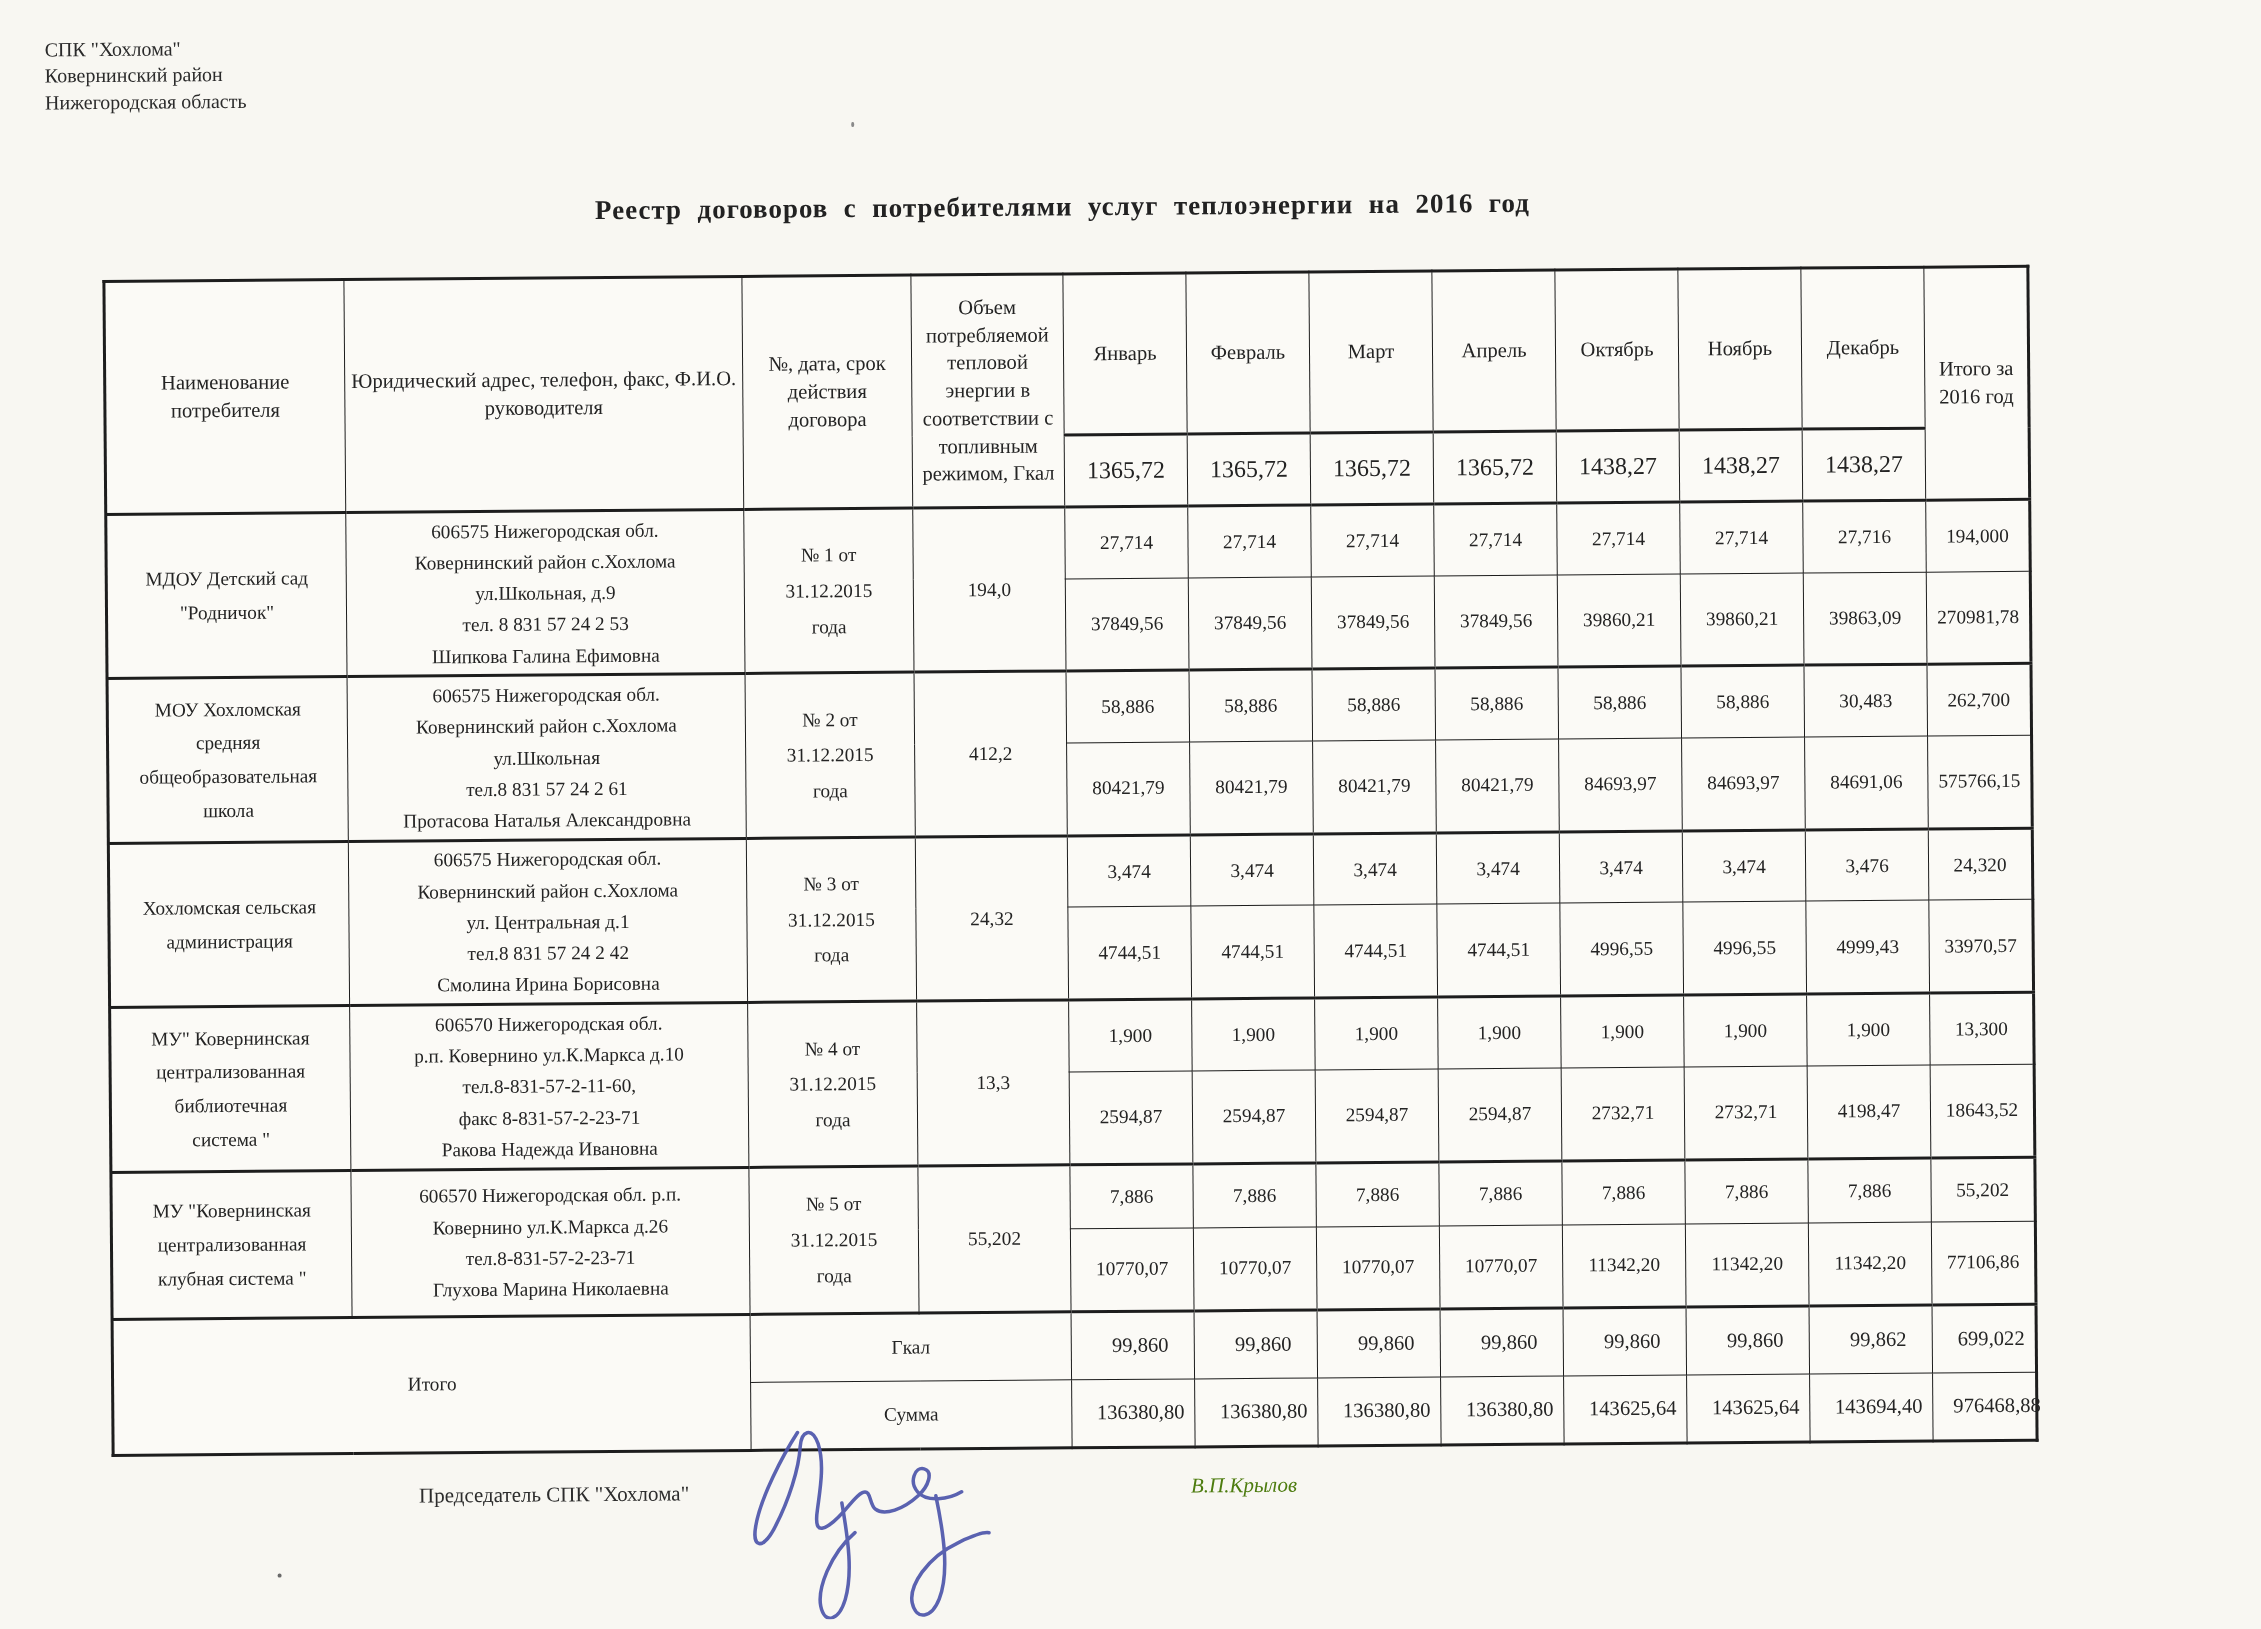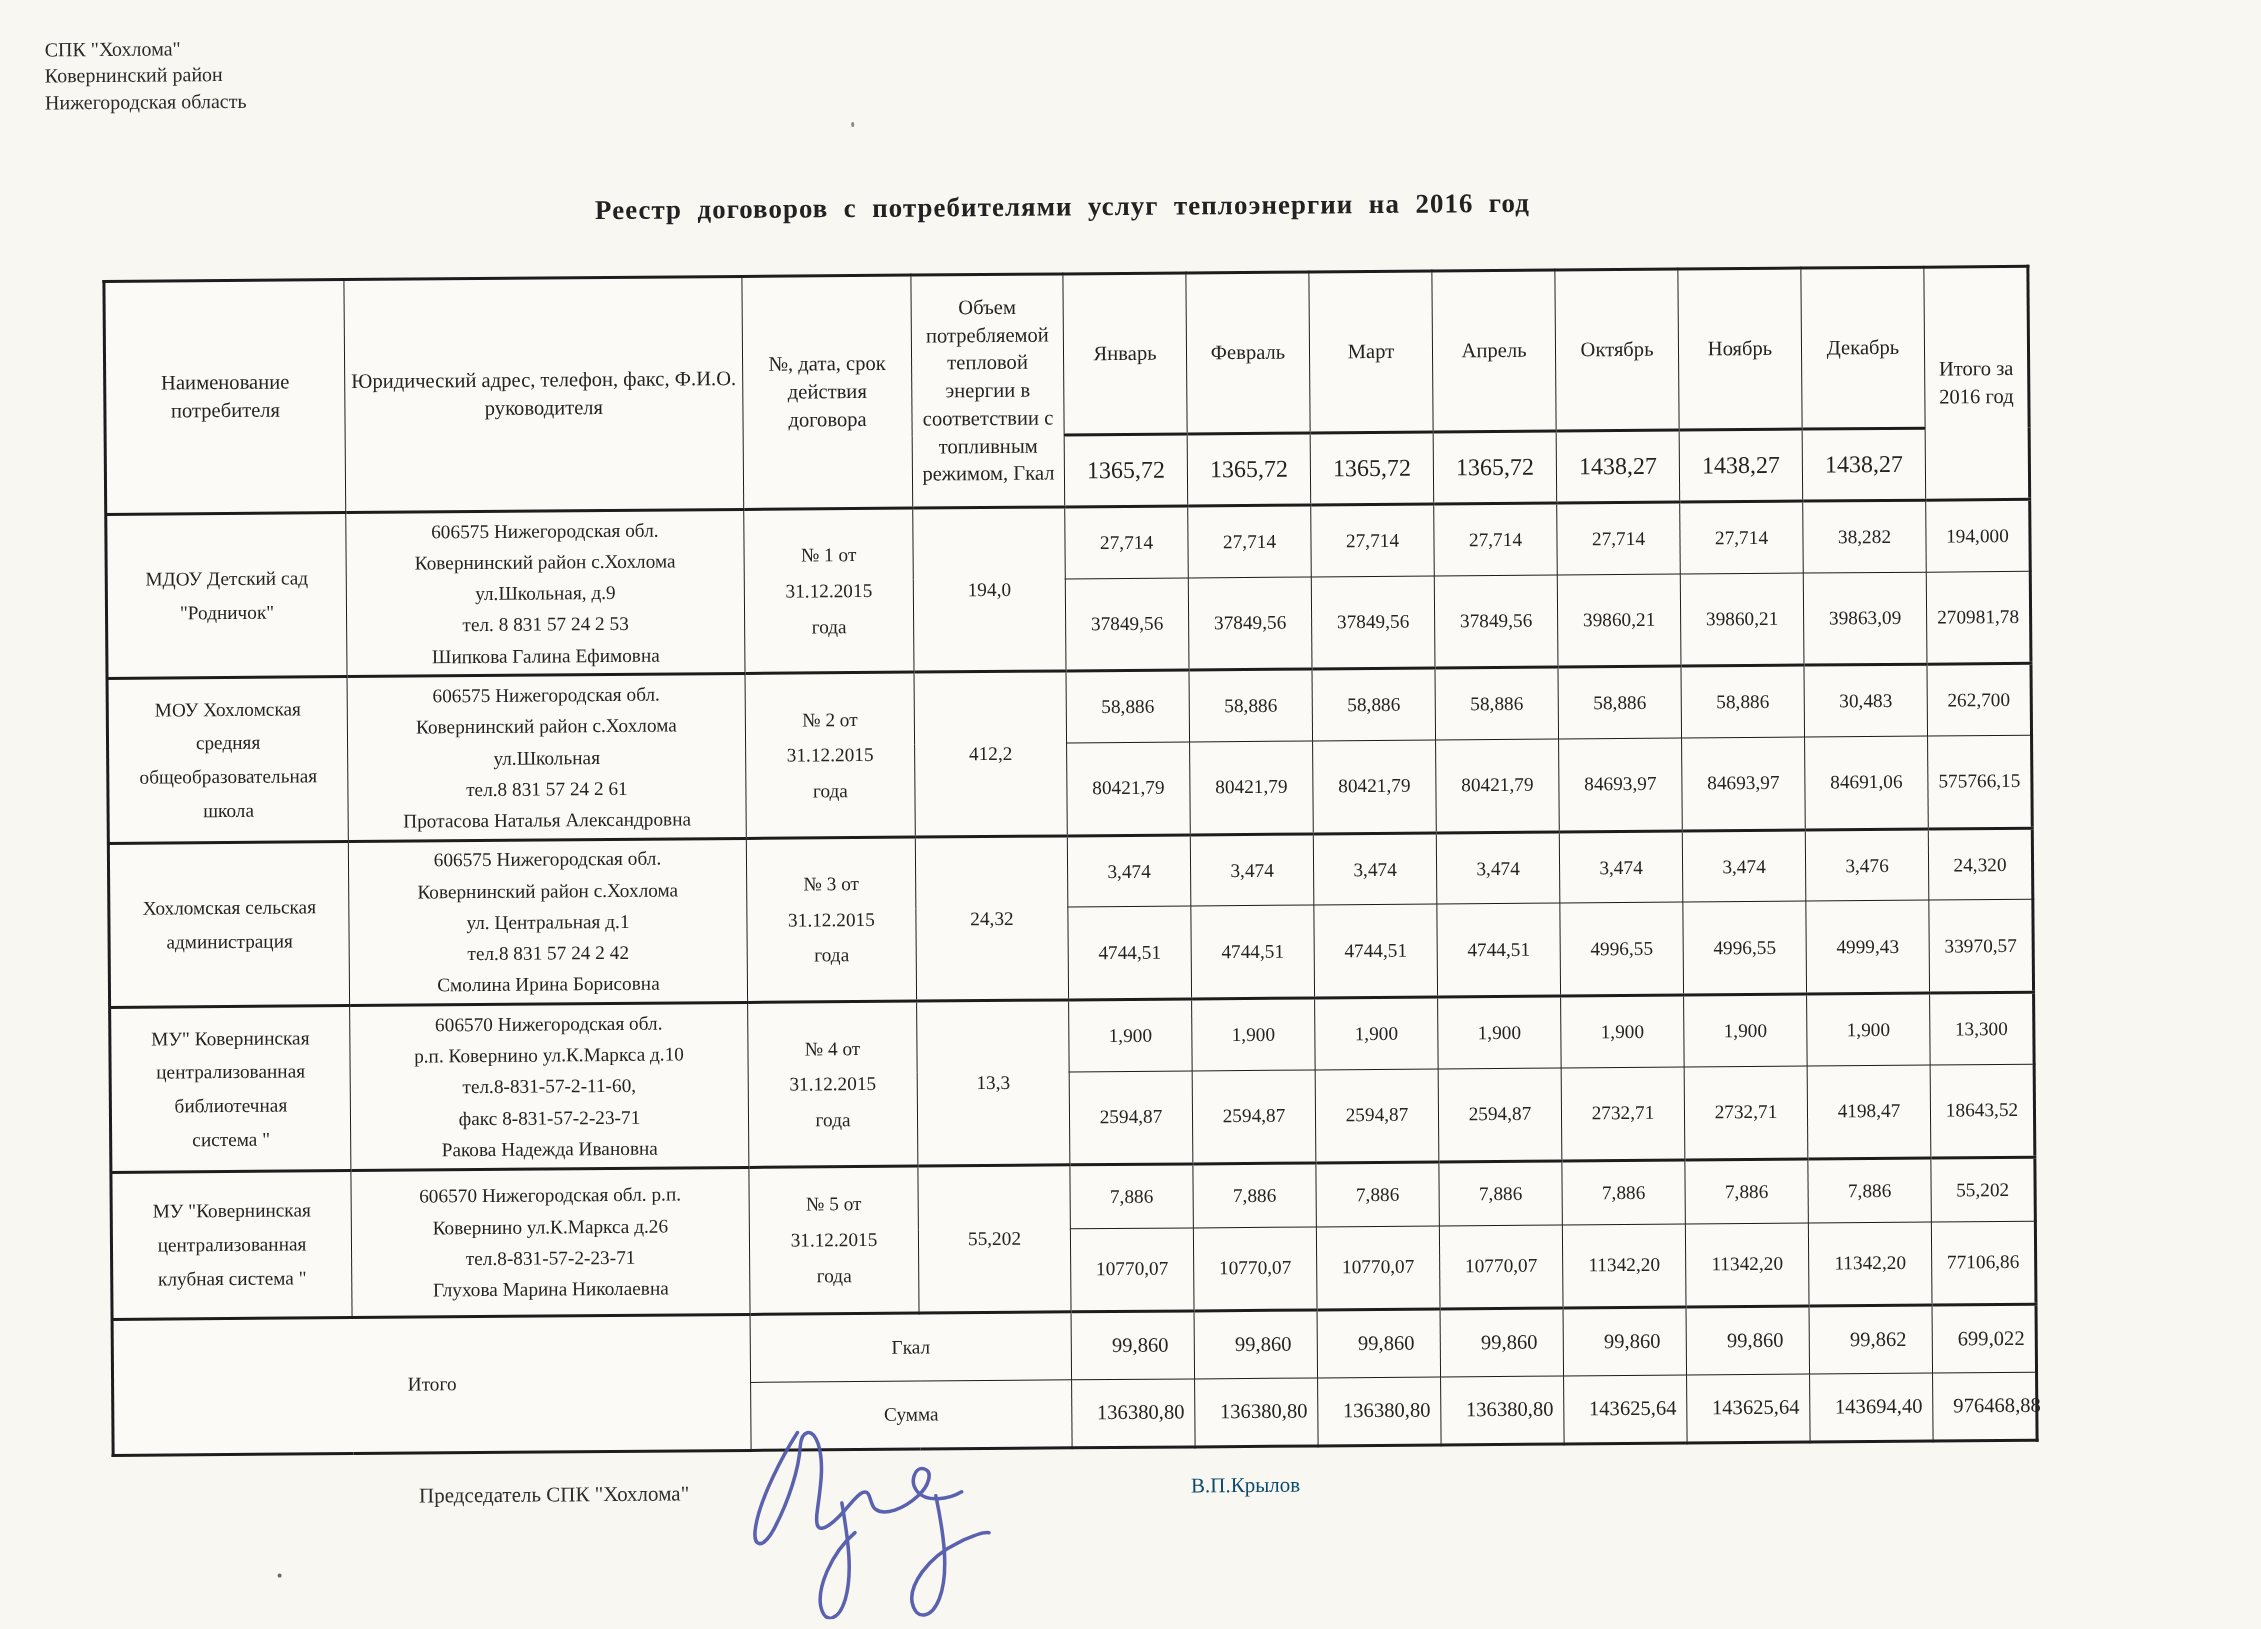--- a/index.html
+++ b/index.html
@@ -53,21 +53,21 @@
   td.contract-cell{line-height:1.85;}
   td.num{font-size:20px;}
   tfoot tr{height:68px;}
   tfoot td{font-weight:bold;}
   tfoot tr.f-gkal td{border-top-width:3.9px;}
   td.itogo-cell{font-size:24.5px;font-weight:bold;}
   td.unit-cell{font-size:20.6px;}
   tfoot td.num{font-size:20.6px;padding-left:20px;}
   .sig-area{position:absolute;left:0;top:1409px;width:2261px;height:213px;}
   .sig-label{position:absolute;left:413px;top:68px;font-size:21px;color:#2d2d2d;}
-  .sig-name{position:absolute;left:1185px;top:64px;font-size:21px;color:#0c4a6e;}
+  .sig-name{position:absolute;left:1185px;top:64px;font-size:21px;color:#4d7c0f;font-style:italic;}
   .sig-svg{position:absolute;left:716px;top:-6.4px;}
   .speck1{position:absolute;left:271px;top:1566px;width:3.9px;height:3.9px;border-radius:50%;background:#6a6a6a;}
   .speck2{position:absolute;left:856px;top:119px;width:3.2px;height:5.2px;background:#8a8a8a;border-radius:40%;}
 </style>
 </head>
 <body>
 
 <div class="scan-tilt">
 
   <div class="letterhead">
@@ -132,21 +132,21 @@
           <td class="contract-cell" rowspan="2">№ 1 от
 31.12.2015
 года</td>
           <td class="num" rowspan="2">194,0</td>
           <td class="num">27,714</td>
           <td class="num">27,714</td>
           <td class="num">27,714</td>
           <td class="num">27,714</td>
           <td class="num">27,714</td>
           <td class="num">27,714</td>
-          <td class="num">38,282</td>
+          <td class="num">27,716</td>
           <td class="num">194,000</td>
         </tr>
         <tr class="r-second">
           <td class="num">37849,56</td>
           <td class="num">37849,56</td>
           <td class="num">37849,56</td>
           <td class="num">37849,56</td>
           <td class="num">39860,21</td>
           <td class="num">39860,21</td>
           <td class="num">39863,09</td>

